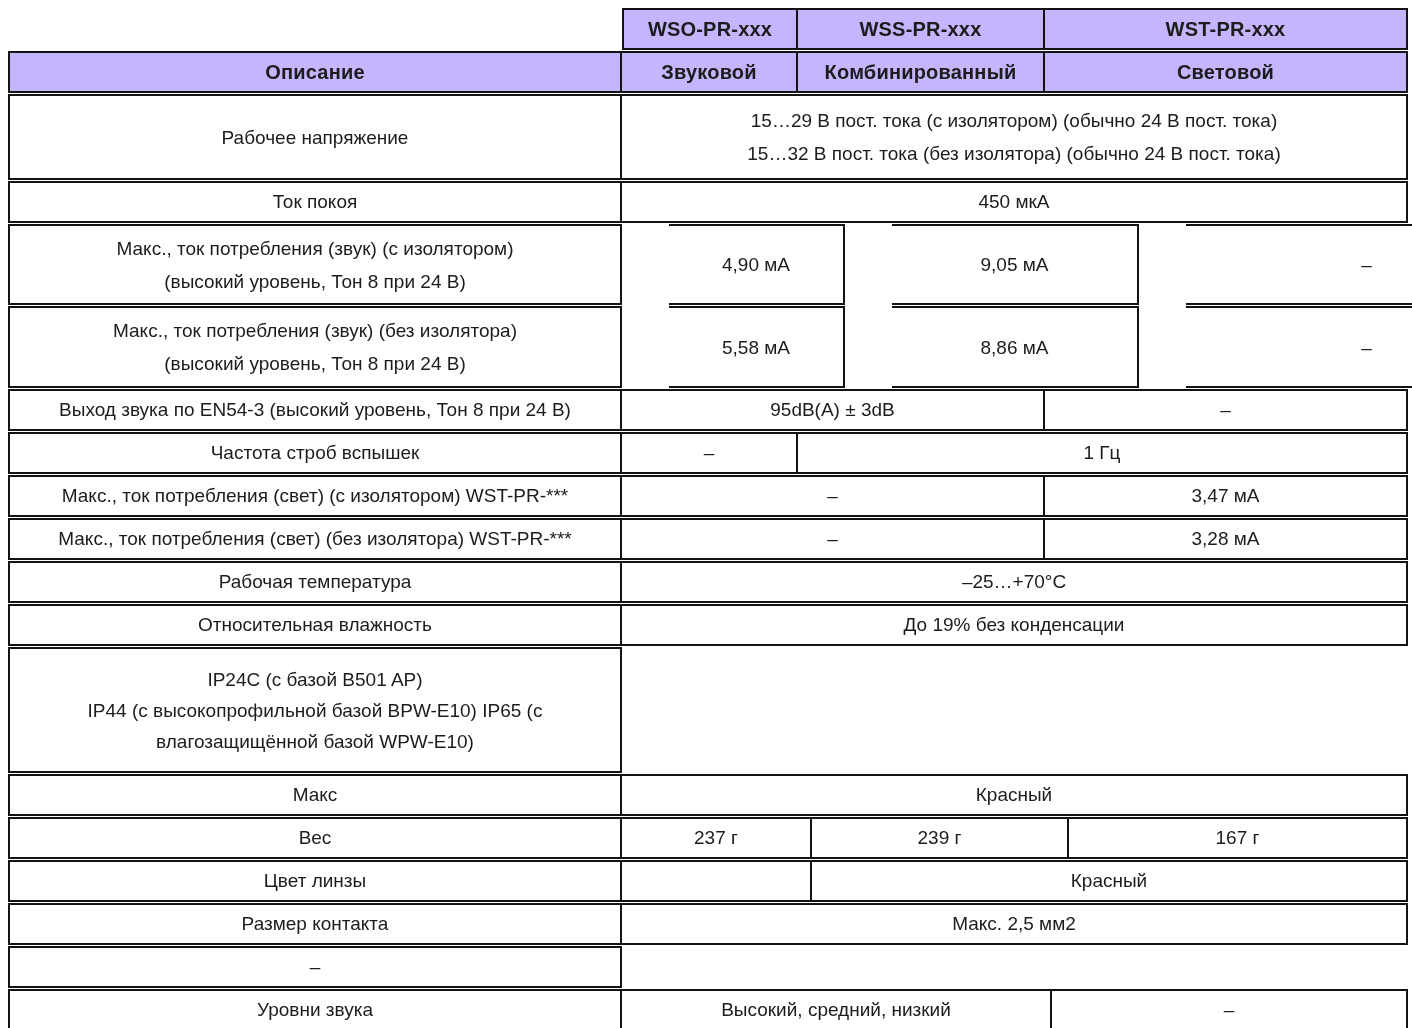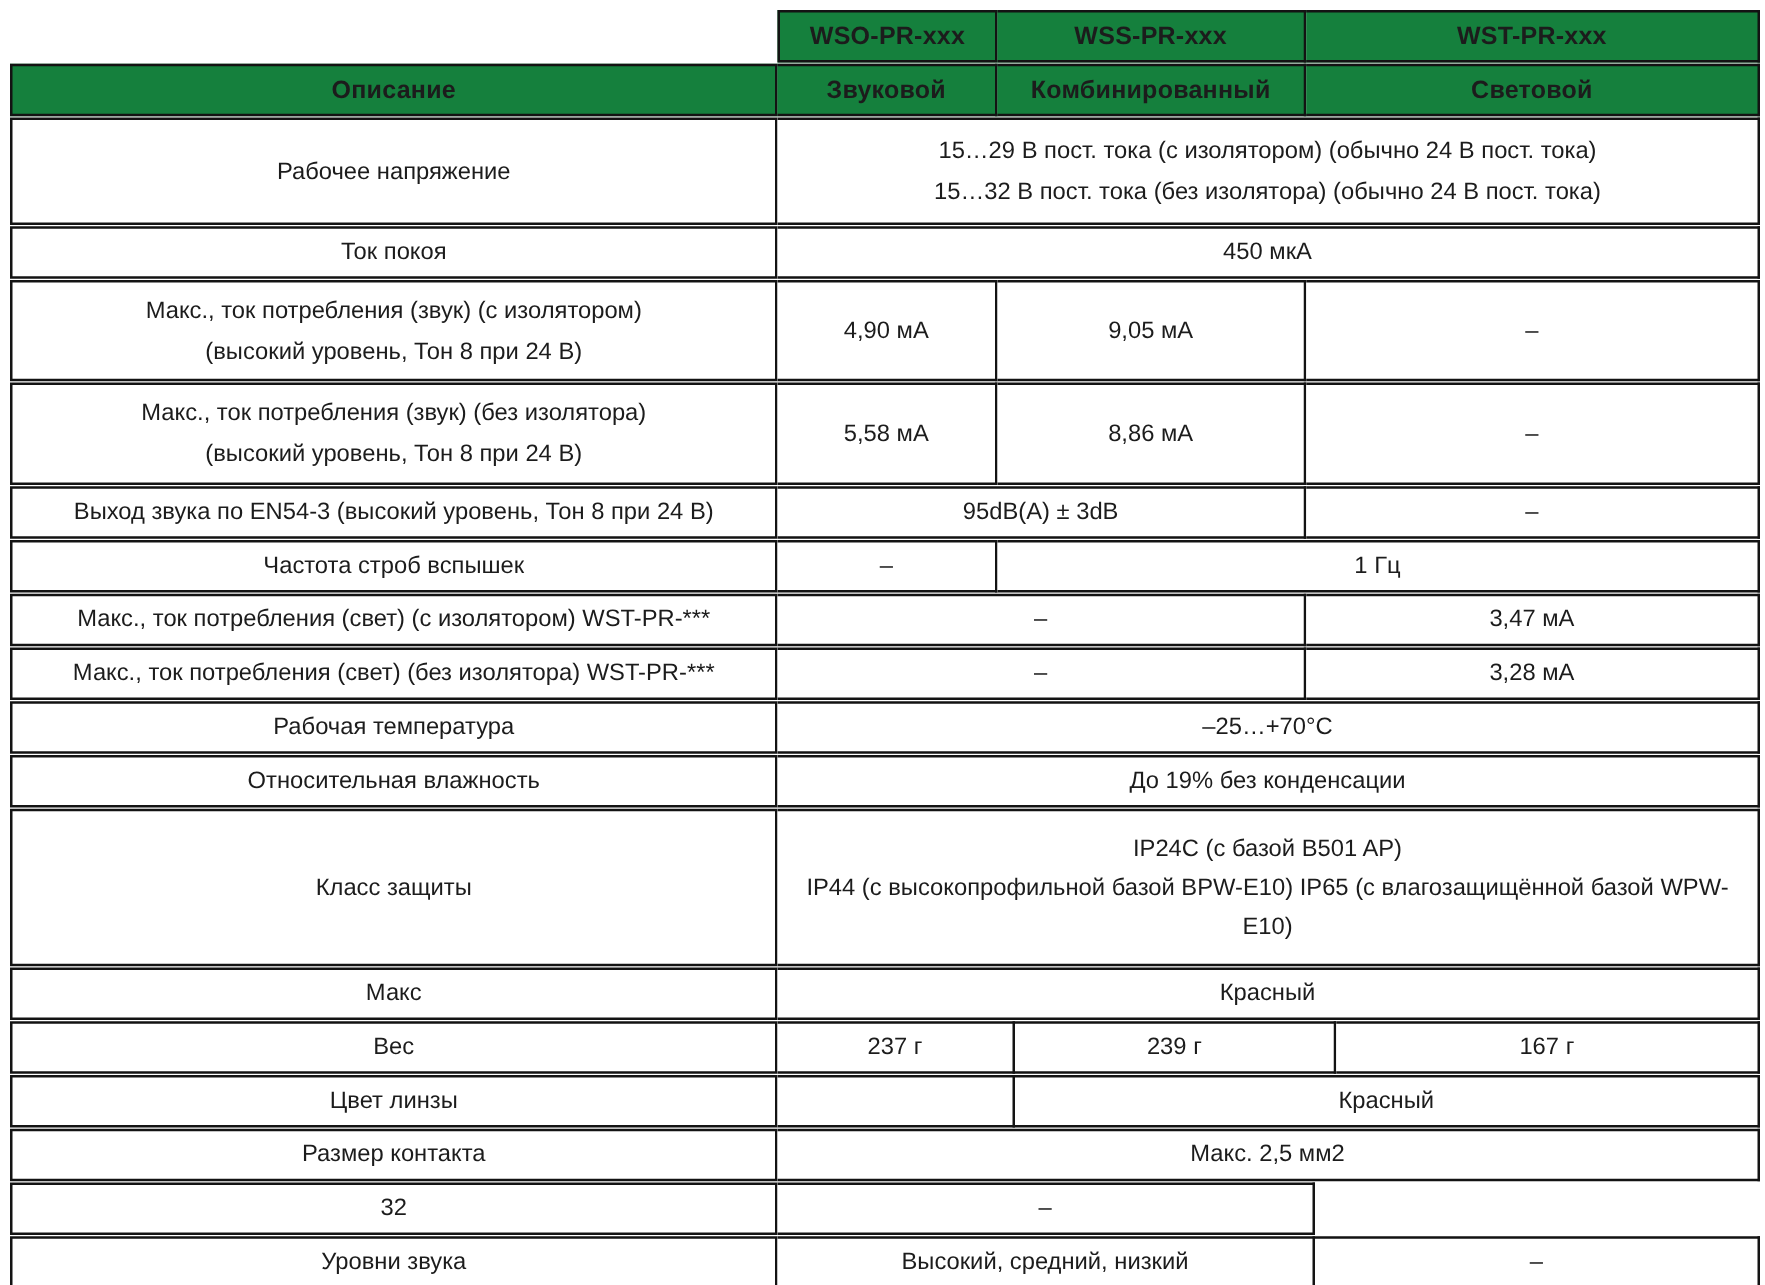--- a/index.html
+++ b/index.html
@@ -15,27 +15,27 @@
     box-sizing:border-box;
     border:2px solid #131313; border-left:none;
     display:flex; align-items:center; justify-content:center;
     text-align:center; padding:2px 10px;
     font-size:19px; line-height:1.25;
     white-space:pre-line;
     background:#ffffff;
   }
   .row > .cell:first-child, .cell.bl { border-left:2px solid #131313; }
   .spacer { border:none !important; background:transparent; padding:0; }
-  .hdr .cell:not(.spacer) { background:#15803d; font-weight:bold; font-size:20px; letter-spacing:0.2px; }
+  .hdr .cell:not(.spacer) { background:#c4b5fd; font-weight:bold; font-size:20px; letter-spacing:0.2px; }
   .lh-lg .cell { line-height:33px; }
   .lh-md .cell { line-height:31px; }
 
   
   .g-hdr1 { grid-template-columns:614px 176px 247px 363px; }
-  .g-std  { grid-template-columns:614px 176px 247px 363px; }
+  .g-std  { grid-template-columns:614px 176px 247px 363px;gap:47px; }
   .g-span { grid-template-columns:614px 786px; }
   .g-2x1  { grid-template-columns:614px 423px 363px; }  
   .g-1x2  { grid-template-columns:614px 176px 610px; }  
   .g-ves  { grid-template-columns:614px 190px 257px 339px; }
   .g-lens { grid-template-columns:614px 190px 596px; }
   .g-tone { grid-template-columns:614px 430px 356px; }
 </style>
 </head>
 <body>
 
@@ -110,21 +110,20 @@
     <div class="cell">Рабочая температура</div>
     <div class="cell">–25…+70°C</div>
   </div>
 
   <div class="row g-span" style="height:42px">
     <div class="cell">Относительная влажность</div>
     <div class="cell">До 19% без конденсации</div>
   </div>
 
   <div class="row g-span lh-md" style="height:126px">
-    <div class="cell">Класс защиты</div>
     <div class="cell">IP24C (с базой B501 AP)
 IP44 (с высокопрофильной базой BPW-E10) IP65 (с влагозащищённой базой WPW-E10)</div>
   </div>
 
   <div class="row g-span" style="height:42px">
     <div class="cell">Макс</div>
     <div class="cell">Красный</div>
   </div>
 
   <div class="row g-ves" style="height:42px">
@@ -139,21 +138,20 @@
     <div class="cell"></div>
     <div class="cell">Красный</div>
   </div>
 
   <div class="row g-span" style="height:42px">
     <div class="cell">Размер контакта</div>
     <div class="cell">Макс. 2,5 мм2</div>
   </div>
 
   <div class="row g-tone" style="height:42px">
-    <div class="cell">32</div>
     <div class="cell">–</div>
   </div>
 
   <div class="row g-tone" style="height:42px">
     <div class="cell">Уровни звука</div>
     <div class="cell">Высокий, средний, низкий</div>
     <div class="cell">–</div>
   </div>
 
 </div>

